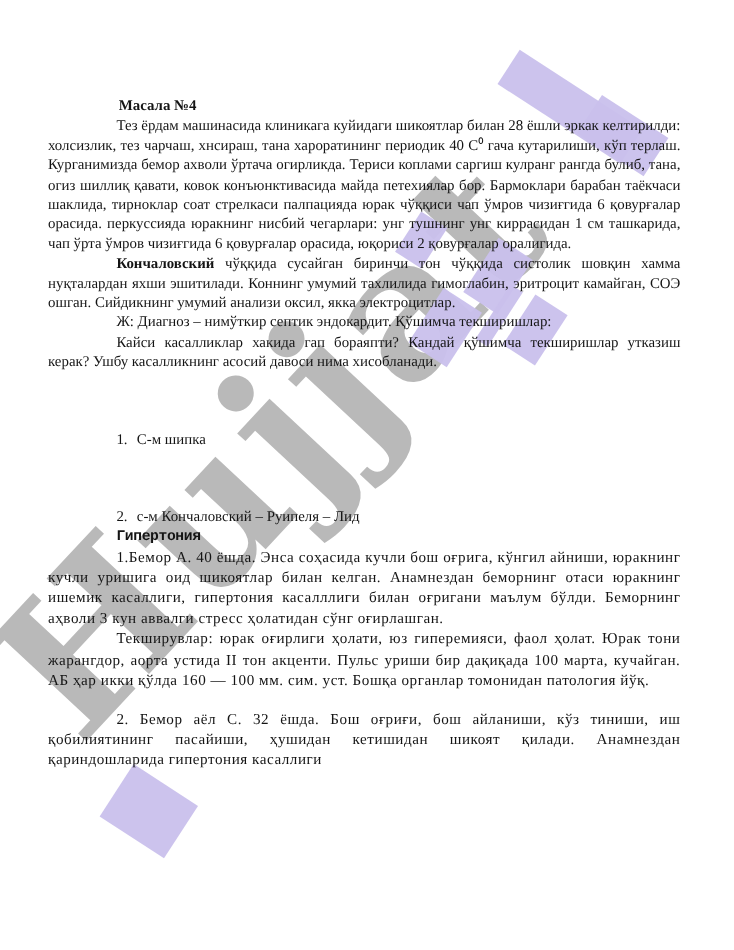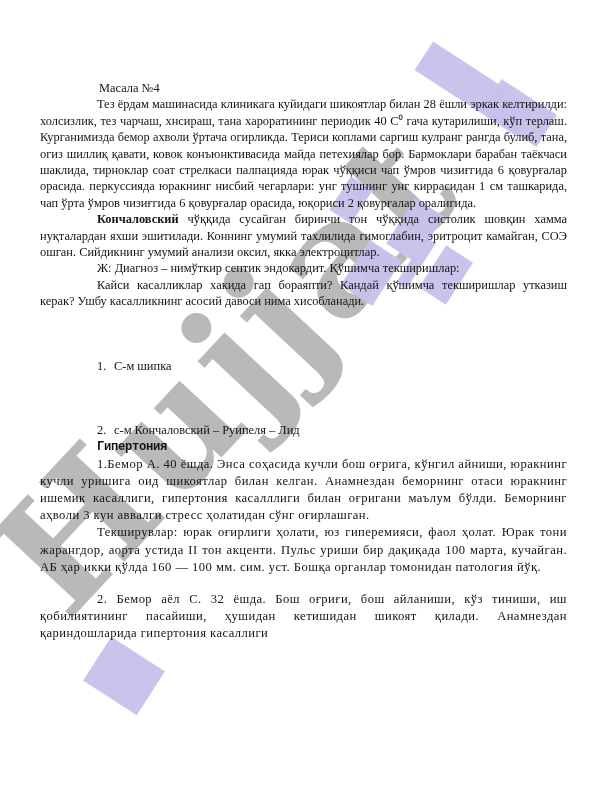--- a/index.html
+++ b/index.html
@@ -44,21 +44,21 @@
     left:40px; top:80px; width:527px;
   }
   .content p {
     margin:0;
     text-align:justify;
     text-indent:57px;
     font-size:12.4px;
     line-height:16.4px;
   }
   .doc-title {
-    font-weight:normal;
+    font-weight:bold;
     text-indent:59px !important;
     text-align:right;
   }
   .li-row {
     margin-left:57px;
     font-size:12.4px;
     line-height:16.4px;
     margin-top:48px;
   }
   .li-num { display:inline-block; min-width:17px; }

